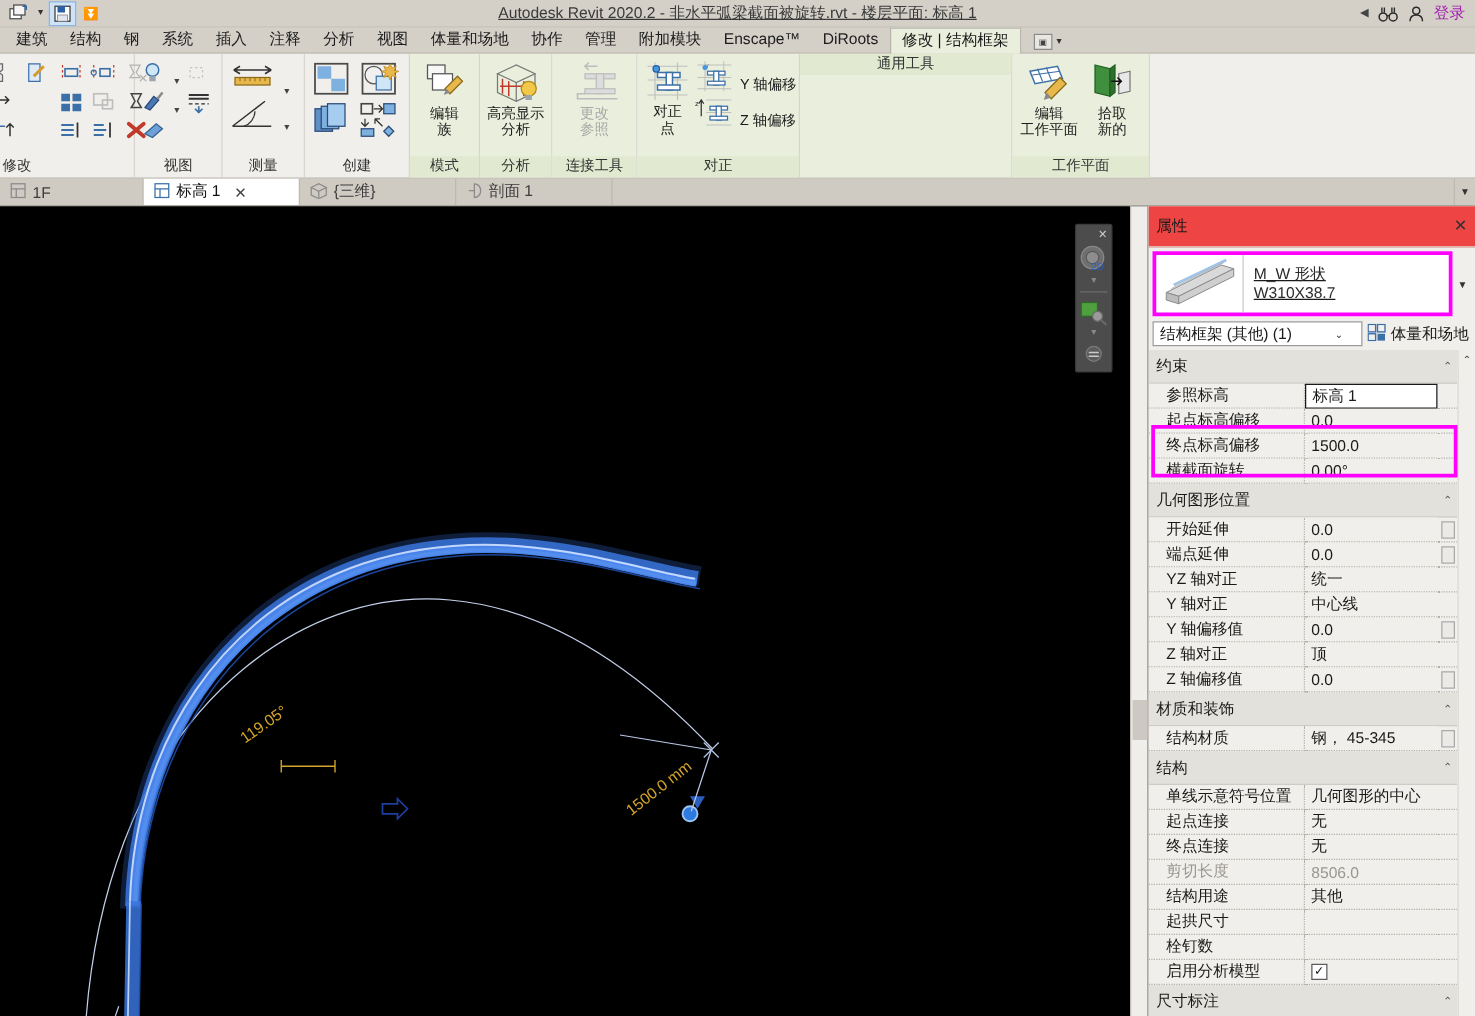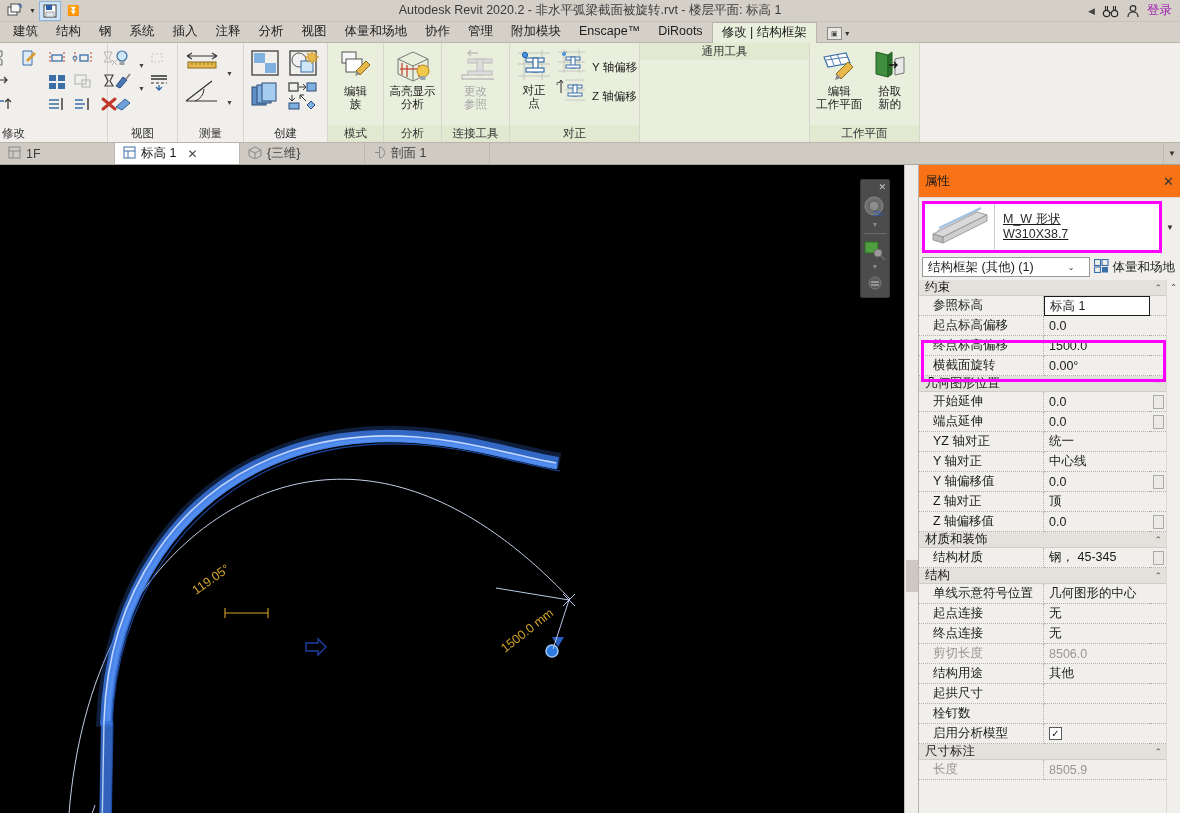--- a/index.html
+++ b/index.html
@@ -21,21 +21,21 @@
   }
   .qat { display: flex; align-items: center; gap: 2px; padding-left: 4px; height: 22px; }
   .qat-btn {
     width: 22px; height: 20px;
     display: flex; align-items: center; justify-content: center;
   }
   .qat-btn.sel { background: #cfe3f7; border: 1px solid #8db4dd; }
   .qat-caret { font-size: 7px; color: #333; padding: 0 1px; }
   .title-text {
     position: absolute; left: 0; right: 0; text-align: center;
-    font-size: 12.5px; color: #3a3a3a; pointer-events: none;
+    font-size: 12.5px; color: #3a3a3a; pointer-events: none; text-decoration: underline;
   }
   .title-right {
     margin-left: auto; display: flex; align-items: center; gap: 7px;
     padding-right: 8px; height: 22px; position: relative; z-index: 2;
   }
   .title-right .tr-ico { display: flex; align-items: center; }
   .signin { font-size: 12.5px; color: #a21caf; }
 
   
   .tabbar {
@@ -136,21 +136,21 @@
   .navbar .nb-x { align-self: flex-end; color: #c9c9c9; font-size: 9px; padding-right: 3px; line-height: 9px; }
   .navbar .nb-item { width: 28px; display: flex; align-items: center; justify-content: center; padding: 3px 0; }
   .navbar .nb-caret { color: #888; font-size: 7px; line-height: 6px; padding-bottom: 3px; }
   .navbar .nb-sep { width: 22px; height: 1px; background: #6a6a6a; margin: 2px 0; }
 
   
   .props { width: 262px; background: #f0efeb; display: flex; flex-direction: column; border-left: 1px solid #b9b5ac; }
   .props-head {
     height: 22px; display: flex; align-items: center;
     padding: 16px 6px; font-size: 12.5px; color: #1a1a1a;
-    background: #f97316; border-bottom: 1px solid #dcd9d3;
+    background: #ef4444; border-bottom: 1px solid #dcd9d3;
   }
   .props-head .px { margin-left: auto; font-size: 13px; color: #333; font-weight: bold; }
 
   .type-row { display: flex; align-items: stretch; padding: 3px 2px 3px 3px; }
   .type-box {
     flex: 1; display: flex; align-items: stretch;
     border: 3px solid #f0f; background: #fff; text-decoration: underline;
   }
   .type-thumb { width: 70px; display: flex; align-items: center; justify-content: center; border-right: 1px solid #ccc; }
   .type-name {
@@ -164,21 +164,21 @@
     flex: 1; height: 20px; background: #fff; border: 1px solid #9a9a9a;
     display: flex; align-items: center; padding: 0 14px 0 5px;
     font-size: 12.5px; color: #1a1a1a;
   }
   .cat-select .cs-caret { margin-left: auto; font-size: 8px; color: #333; }
   .edit-type { display: flex; align-items: center; gap: 4px; font-size: 12.5px; color: #1a1a1a; padding-right: 3px; }
 
   .grid-wrap { flex: 1; position: relative; overflow: hidden; display: flex; }
   .grid { flex: 1; display: flex; flex-direction: column; }
   .grp {
-    height: 16px; background: #e3e1dc; display: flex; align-items: center;
+    height: 27px; background: #e3e1dc; display: flex; align-items: center;
     padding: 0 4px 0 6px; font-size: 12.5px; color: #1a1a1a;
     border-bottom: 1px solid #cfccc6;
     gap: 36px;
   }
   .grp .chev { margin-left: auto; font-size: 9px; color: #555; }
   .prow { height: 20px; display: flex; align-items: stretch; font-size: 12.5px; }
   .pname {
     width: 125px; padding-left: 14px; display: flex; align-items: center;
     color: #1a1a1a; border-bottom: 1px dotted #b4b1ab; border-right: 1px dotted #b4b1ab;
     background: #f0efeb; white-space: nowrap; overflow: hidden;

